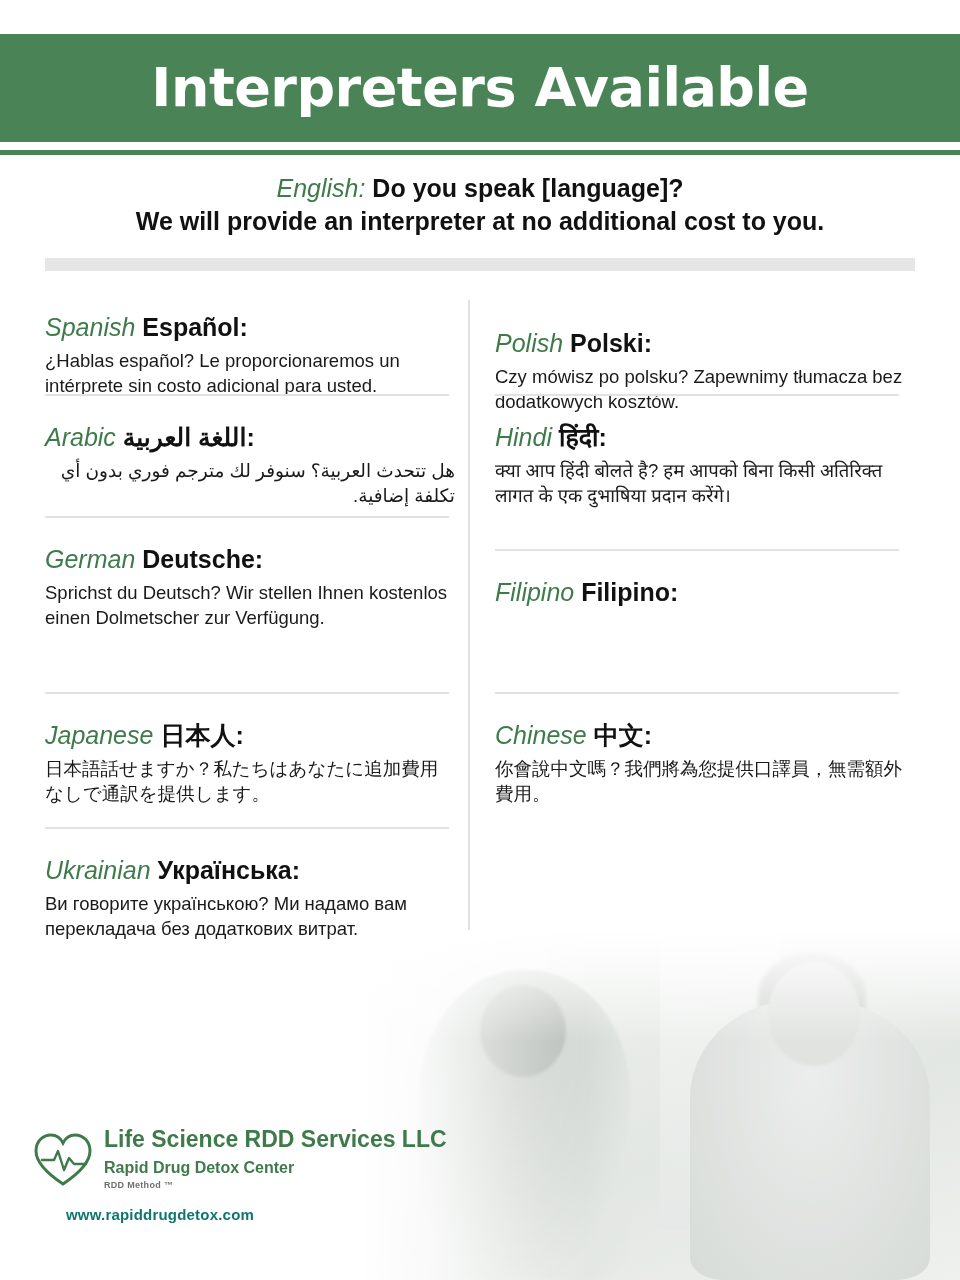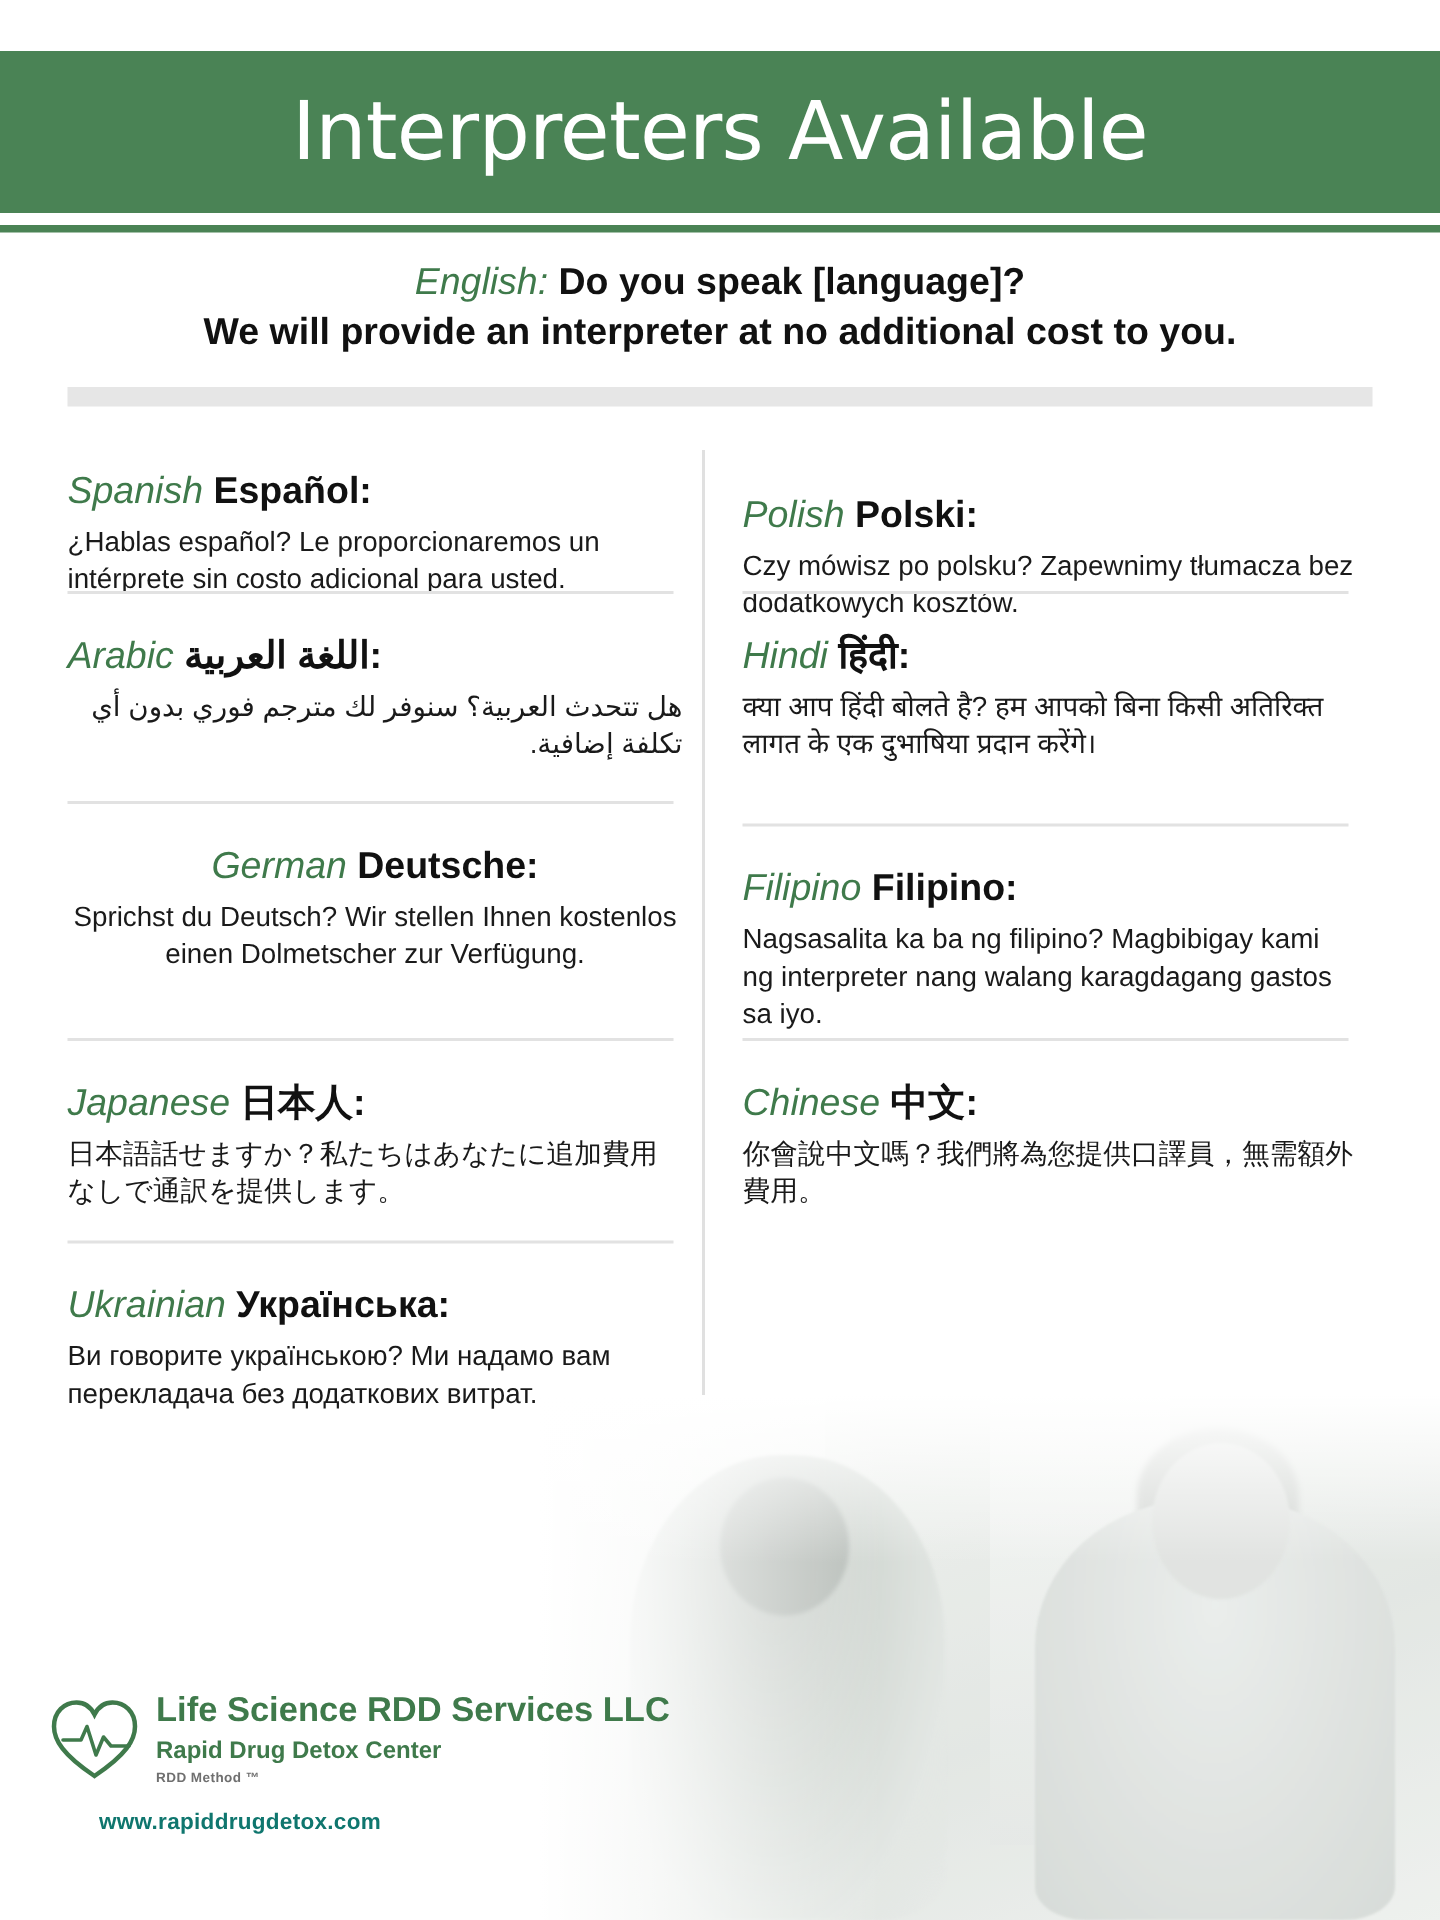--- a/index.html
+++ b/index.html
@@ -30,21 +30,21 @@
     width: 960px;
     height: 108px;
     background: #4a8355;
     display: flex;
     align-items: center;
     justify-content: center;
   }
   .header-title {
     color: #ffffff;
     font-size: 54px;
-    font-weight: normal;
+    font-weight: bold;
     letter-spacing: -0.5px;
     font-family: "DejaVu Sans", sans-serif;
     line-height: 1;
     text-align: center;
     white-space: nowrap;
   }
   .header-rule {
     position: absolute;
     top: 150px;
     left: 0;
@@ -317,21 +317,21 @@
 
   <div class="entry col-left" style="top:410px;">
     <div class="rule"></div>
     <div class="entry-head">
       <span class="lang-en">Arabic</span>
       <span class="lang-native">اللغة العربية:</span>
     </div>
     <div class="entry-body rtl">هل تتحدث العربية؟ سنوفر لك مترجم فوري بدون أي تكلفة إضافية.</div>
   </div>
 
-  <div class="entry col-left" style="top:550px;text-align:center;">
+  <div class="entry col-left" style="top:532px;">
     <div class="rule"></div>
     <div class="entry-head">
       <span class="lang-en">German</span>
       <span class="lang-native">Deutsche:</span>
     </div>
     <div class="entry-body">Sprichst du Deutsch? Wir stellen Ihnen kostenlos einen Dolmetscher zur Verfügung.</div>
   </div>
 
   <div class="entry col-left" style="top:708px;">
     <div class="rule"></div>
@@ -367,21 +367,20 @@
     </div>
     <div class="entry-body">क्या आप हिंदी बोलते है? हम आपको बिना किसी अतिरिक्त लागत के एक दुभाषिया प्रदान करेंगे।</div>
   </div>
 
   <div class="entry col-right" style="top:565px;">
     <div class="rule"></div>
     <div class="entry-head">
       <span class="lang-en">Filipino</span>
       <span class="lang-native">Filipino:</span>
     </div>
-    <div class="entry-body">Nagsasalita ka ba ng filipino? Magbibigay kami ng interpreter nang walang karagdagang gastos sa iyo.</div>
   </div>
 
   <div class="entry col-right" style="top:708px;">
     <div class="rule"></div>
     <div class="entry-head">
       <span class="lang-en">Chinese</span>
       <span class="lang-native">中文:</span>
     </div>
     <div class="entry-body">你會說中文嗎？我們將為您提供口譯員，無需額外費用。</div>
   </div>

